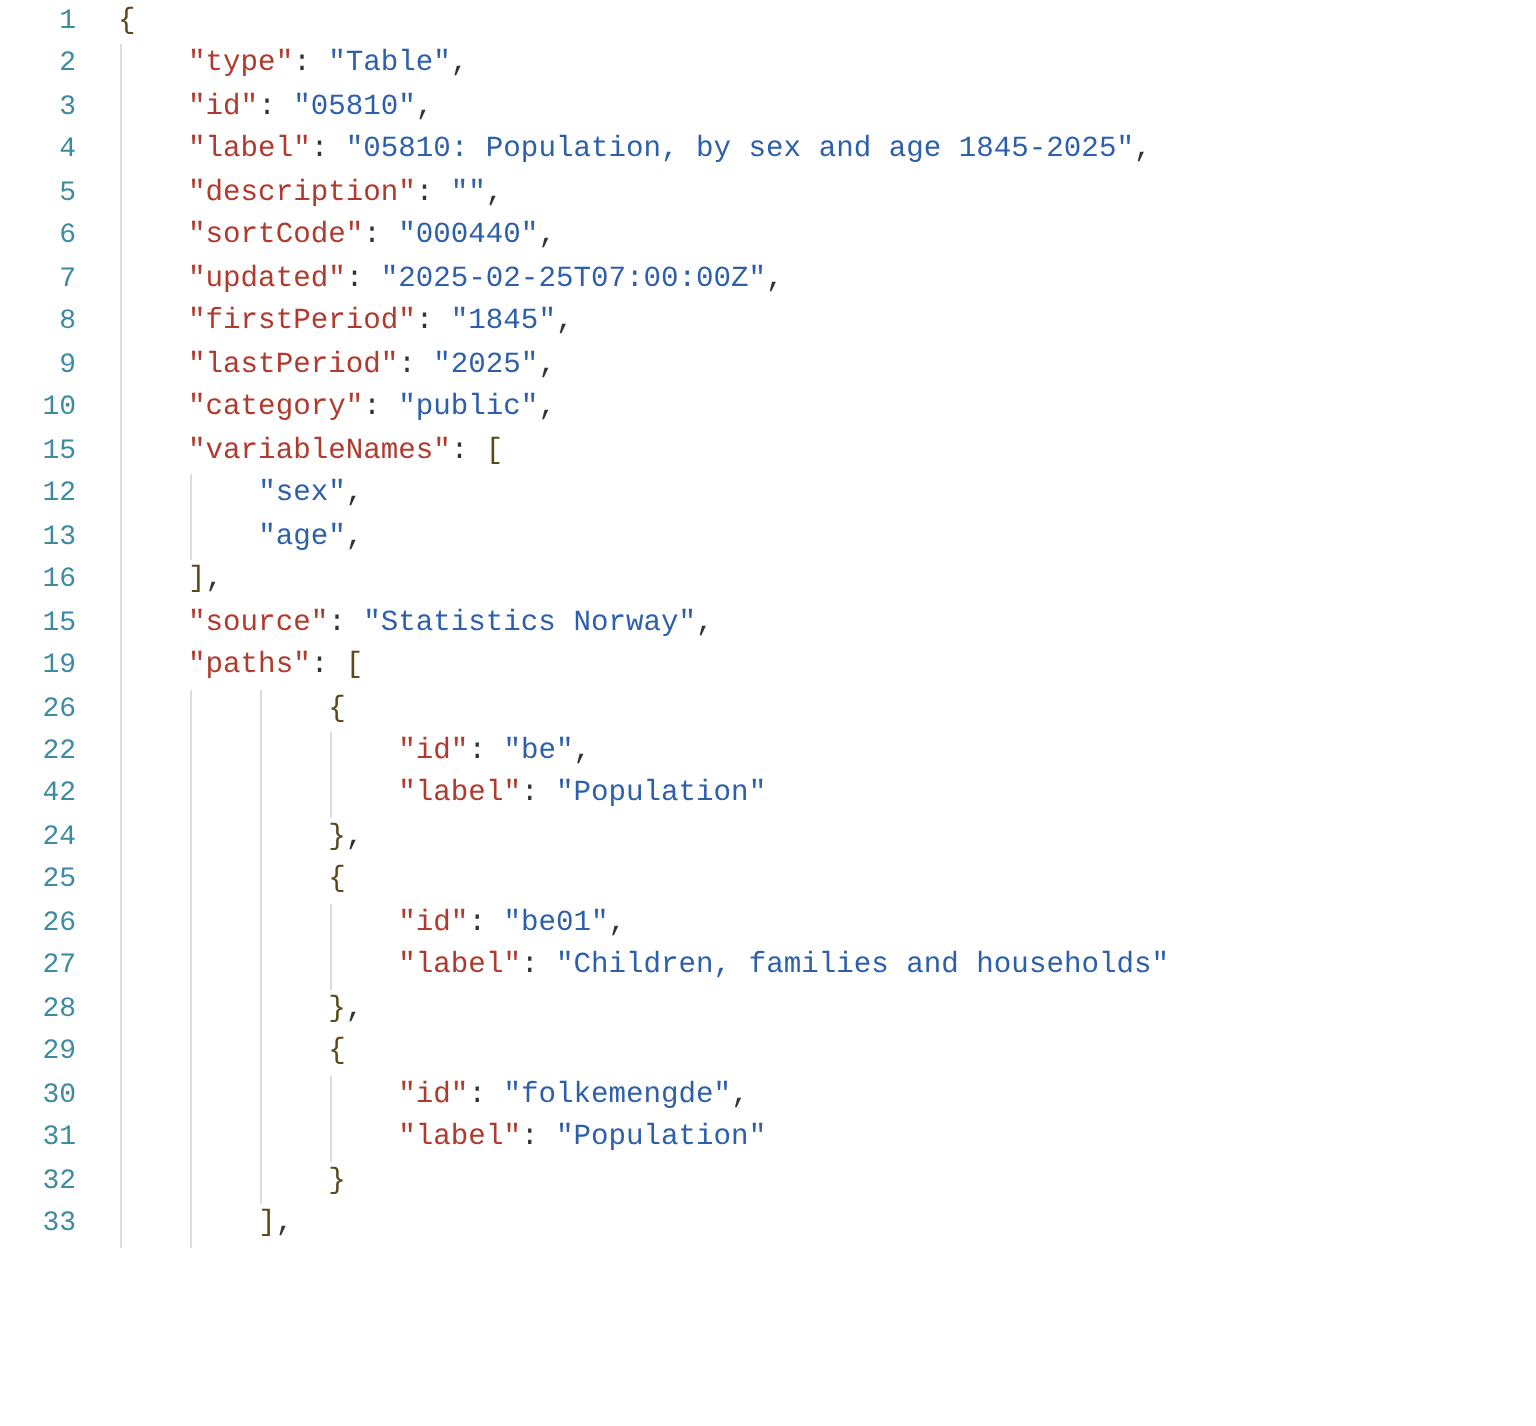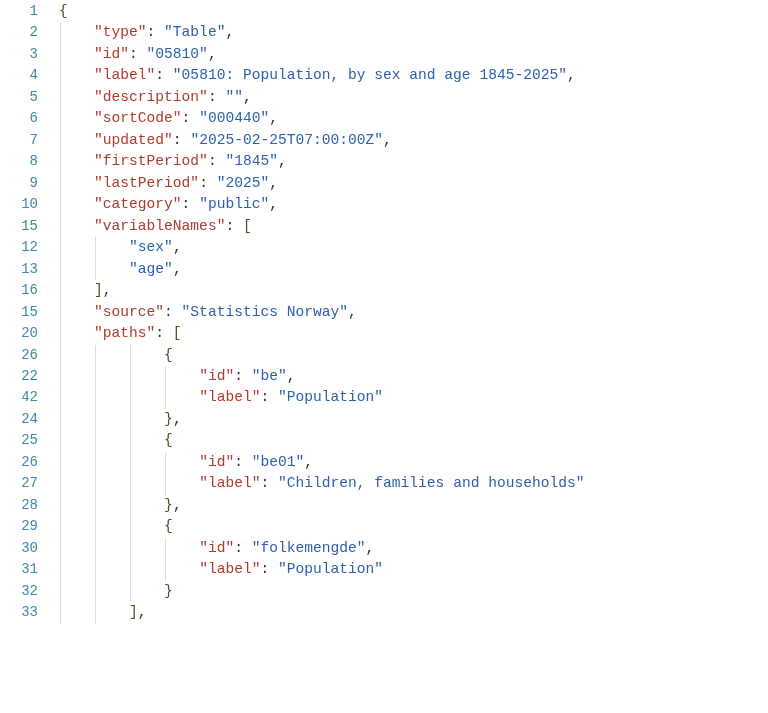--- a/index.html
+++ b/index.html
@@ -64,21 +64,21 @@
     <div class="line"><span class="ln">6</span><span class="guide" style="left: 60px;"></span><span class="code" style="left: 94.04px;"><span class="k">"sortCode"</span><span class="p">: </span><span class="v">"000440"</span><span class="p">,</span></span></div>
     <div class="line"><span class="ln">7</span><span class="guide" style="left: 60px;"></span><span class="code" style="left: 94.04px;"><span class="k">"updated"</span><span class="p">: </span><span class="v">"2025-02-25T07:00:00Z"</span><span class="p">,</span></span></div>
     <div class="line"><span class="ln">8</span><span class="guide" style="left: 60px;"></span><span class="code" style="left: 94.04px;"><span class="k">"firstPeriod"</span><span class="p">: </span><span class="v">"1845"</span><span class="p">,</span></span></div>
     <div class="line"><span class="ln">9</span><span class="guide" style="left: 60px;"></span><span class="code" style="left: 94.04px;"><span class="k">"lastPeriod"</span><span class="p">: </span><span class="v">"2025"</span><span class="p">,</span></span></div>
     <div class="line"><span class="ln">10</span><span class="guide" style="left: 60px;"></span><span class="code" style="left: 94.04px;"><span class="k">"category"</span><span class="p">: </span><span class="v">"public"</span><span class="p">,</span></span></div>
     <div class="line"><span class="ln">15</span><span class="guide" style="left: 60px;"></span><span class="code" style="left: 94.04px;"><span class="k">"variableNames"</span><span class="p">: </span><span class="br">[</span></span></div>
     <div class="line"><span class="ln">12</span><span class="guide" style="left: 60px;"></span><span class="guide" style="left: 95.04px;"></span><span class="code" style="left: 129.08px;"><span class="v">"sex"</span><span class="p">,</span></span></div>
     <div class="line"><span class="ln">13</span><span class="guide" style="left: 60px;"></span><span class="guide" style="left: 95.04px;"></span><span class="code" style="left: 129.08px;"><span class="v">"age"</span><span class="p">,</span></span></div>
     <div class="line"><span class="ln">16</span><span class="guide" style="left: 60px;"></span><span class="code" style="left: 94.04px;"><span class="br">]</span><span class="p">,</span></span></div>
     <div class="line"><span class="ln">15</span><span class="guide" style="left: 60px;"></span><span class="code" style="left: 94.04px;"><span class="k">"source"</span><span class="p">: </span><span class="v">"Statistics Norway"</span><span class="p">,</span></span></div>
-    <div class="line"><span class="ln">20</span><span class="guide" style="left: 60px;"></span><span class="code" style="left: 94.04px;"><span class="k">"paths"</span><span class="p">: </span><span class="br">[</span></span></div>
+    <div class="line"><span class="ln">19</span><span class="guide" style="left: 60px;"></span><span class="code" style="left: 94.04px;"><span class="k">"paths"</span><span class="p">: </span><span class="br">[</span></span></div>
     <div class="line"><span class="ln">26</span><span class="guide" style="left: 60px;"></span><span class="guide" style="left: 95.04px;"></span><span class="guide" style="left: 130.08px;"></span><span class="code" style="left: 164.12px;"><span class="br">{</span></span></div>
     <div class="line"><span class="ln">22</span><span class="guide" style="left: 60px;"></span><span class="guide" style="left: 95.04px;"></span><span class="guide" style="left: 130.08px;"></span><span class="guide" style="left: 165.12px;"></span><span class="code" style="left: 199.16px;"><span class="k">"id"</span><span class="p">: </span><span class="v">"be"</span><span class="p">,</span></span></div>
     <div class="line"><span class="ln">42</span><span class="guide" style="left: 60px;"></span><span class="guide" style="left: 95.04px;"></span><span class="guide" style="left: 130.08px;"></span><span class="guide" style="left: 165.12px;"></span><span class="code" style="left: 199.16px;"><span class="k">"label"</span><span class="p">: </span><span class="v">"Population"</span></span></div>
     <div class="line"><span class="ln">24</span><span class="guide" style="left: 60px;"></span><span class="guide" style="left: 95.04px;"></span><span class="guide" style="left: 130.08px;"></span><span class="code" style="left: 164.12px;"><span class="br">}</span><span class="p">,</span></span></div>
     <div class="line"><span class="ln">25</span><span class="guide" style="left: 60px;"></span><span class="guide" style="left: 95.04px;"></span><span class="guide" style="left: 130.08px;"></span><span class="code" style="left: 164.12px;"><span class="br">{</span></span></div>
     <div class="line"><span class="ln">26</span><span class="guide" style="left: 60px;"></span><span class="guide" style="left: 95.04px;"></span><span class="guide" style="left: 130.08px;"></span><span class="guide" style="left: 165.12px;"></span><span class="code" style="left: 199.16px;"><span class="k">"id"</span><span class="p">: </span><span class="v">"be01"</span><span class="p">,</span></span></div>
     <div class="line"><span class="ln">27</span><span class="guide" style="left: 60px;"></span><span class="guide" style="left: 95.04px;"></span><span class="guide" style="left: 130.08px;"></span><span class="guide" style="left: 165.12px;"></span><span class="code" style="left: 199.16px;"><span class="k">"label"</span><span class="p">: </span><span class="v">"Children, families and households"</span></span></div>
     <div class="line"><span class="ln">28</span><span class="guide" style="left: 60px;"></span><span class="guide" style="left: 95.04px;"></span><span class="guide" style="left: 130.08px;"></span><span class="code" style="left: 164.12px;"><span class="br">}</span><span class="p">,</span></span></div>
     <div class="line"><span class="ln">29</span><span class="guide" style="left: 60px;"></span><span class="guide" style="left: 95.04px;"></span><span class="guide" style="left: 130.08px;"></span><span class="code" style="left: 164.12px;"><span class="br">{</span></span></div>
     <div class="line"><span class="ln">30</span><span class="guide" style="left: 60px;"></span><span class="guide" style="left: 95.04px;"></span><span class="guide" style="left: 130.08px;"></span><span class="guide" style="left: 165.12px;"></span><span class="code" style="left: 199.16px;"><span class="k">"id"</span><span class="p">: </span><span class="v">"folkemengde"</span><span class="p">,</span></span></div>

